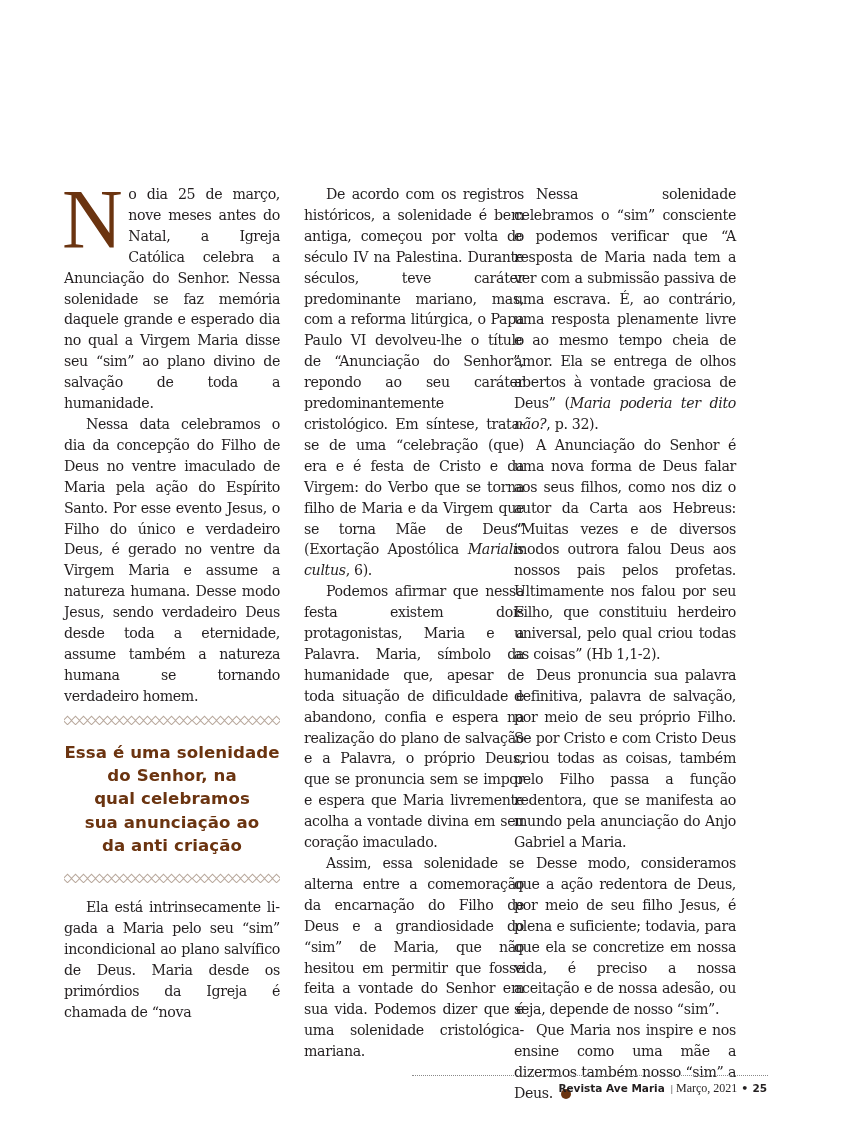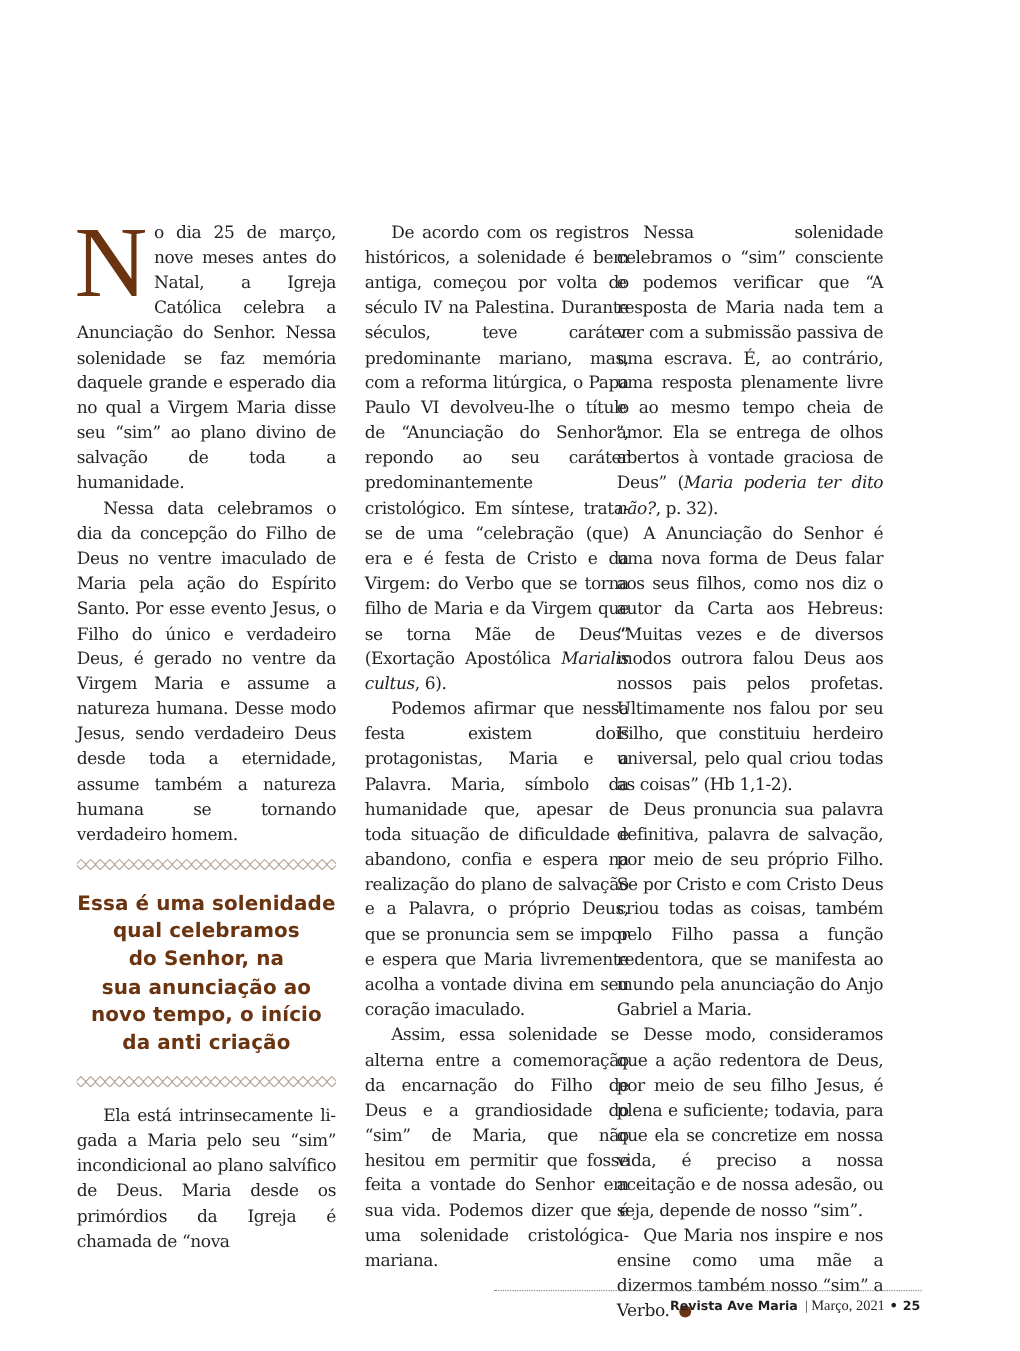--- a/index.html
+++ b/index.html
@@ -120,24 +120,23 @@
         <span></span>
         <span></span>
         <span></span>
         <span></span>
         <span></span>
         <span></span>
     </div>
 
     <div class="pullquote">
       <div>Essa é uma solenidade</div>
+      <div>do Senhor, na</div>
       <div>qual celebramos</div>
-      <div>do Senhor, na</div>
       <div>sua anunciação ao</div>
-      <div>novo tempo, o início</div>
       <div>da anti criação</div>
     </div>
 
     <div class="ornament">
       <span></span>
         <span></span>
         <span></span>
         <span></span>
         <span></span>
         <span></span>
@@ -171,21 +170,21 @@
     <p><span>De acordo com os registros his­tóricos, a solenidade é bem anti­ga, começou por volta do século IV na Palestina. Durante séculos, teve caráter predominante maria­no, mas, com a reforma litúrgica, o Papa Paulo VI devolveu-lhe o título de “Anunciação do Senhor”, repondo ao seu caráter predomi­nantemente cristológico. Em sín­tese, trata-se de uma “celebração (que) era e é festa de Cristo e da Virgem: do Verbo que se torna fi­lho de Maria e da Virgem que se torna Mãe de Deus” (Exortação Apostólica </span><i>Marialis cultus</i><span>, 6).</span></p>
     <p>Podemos afirmar que nessa festa existem dois protagonistas, Maria e a Palavra. Maria, símbolo da humanidade que, apesar de toda situação de dificuldade e abando­no, confia e espera na realização do plano de salvação e a Palavra, o próprio Deus, que se pronuncia sem se impor e espera que Maria livremente acolha a vontade divina em seu coração imaculado.</p>
     <p>Assim, essa solenidade se alterna entre a comemoração da encarnação do Filho de Deus e a grandiosidade do “sim” de Maria, que não hesitou em permitir que fosse feita a vontade do Senhor em sua vida. Podemos dizer que é uma solenidade cristológica-mariana.</p>
   </div>
 
   <div class="col col3">
     <p><span>Nessa solenidade celebramos o “sim” consciente e podemos verifi­car que “A resposta de Maria nada tem a ver com a submissão passiva de uma escrava. É, ao contrário, uma resposta plenamente livre e ao mesmo tempo cheia de amor. Ela se entrega de olhos abertos à vontade graciosa de Deus” (</span><i>Maria poderia ter dito não?</i><span>, p. 32).</span></p>
     <p>A Anunciação do Senhor é uma nova forma de Deus falar aos seus filhos, como nos diz o autor da Carta aos Hebreus: “Muitas vezes e de diversos modos outrora falou Deus aos nossos pais pelos pro­fetas. Ultimamente nos falou por seu Filho, que constituiu herdeiro universal, pelo qual criou todas as coisas” (Hb 1,1-2).</p>
     <p>Deus pronuncia sua palavra de­finitiva, palavra de salvação, por meio de seu próprio Filho. Se por Cristo e com Cristo Deus criou todas as coisas, também pelo Filho passa a função redentora, que se manifesta ao mundo pela anun­ciação do Anjo Gabriel a Maria.</p>
     <p>Desse modo, consideramos que a ação redentora de Deus, por meio de seu filho Jesus, é plena e suficiente; todavia, para que ela se concretize em nossa vida, é preciso a nossa aceitação e de nossa adesão, ou seja, depende de nosso “sim”.</p>
-    <p><span>Que Maria nos inspire e nos ensine como uma mãe a dizermos também nosso “sim” a Verbo.</span><span class="endmark"></span></p>
+    <p><span>Que Maria nos inspire e nos ensine como uma mãe a dizermos também nosso “sim” a Deus.</span><span class="endmark"></span></p>
   </div>
 
   <div class="footer-line"></div>
   <div class="footer">
     <span class="mag">Revista Ave Maria</span><span class="sep">|</span><span class="date">Março, 2021</span><span class="dot">•</span><span class="num">25</span>
   </div>
 
 </div>
 
 </body></html>

